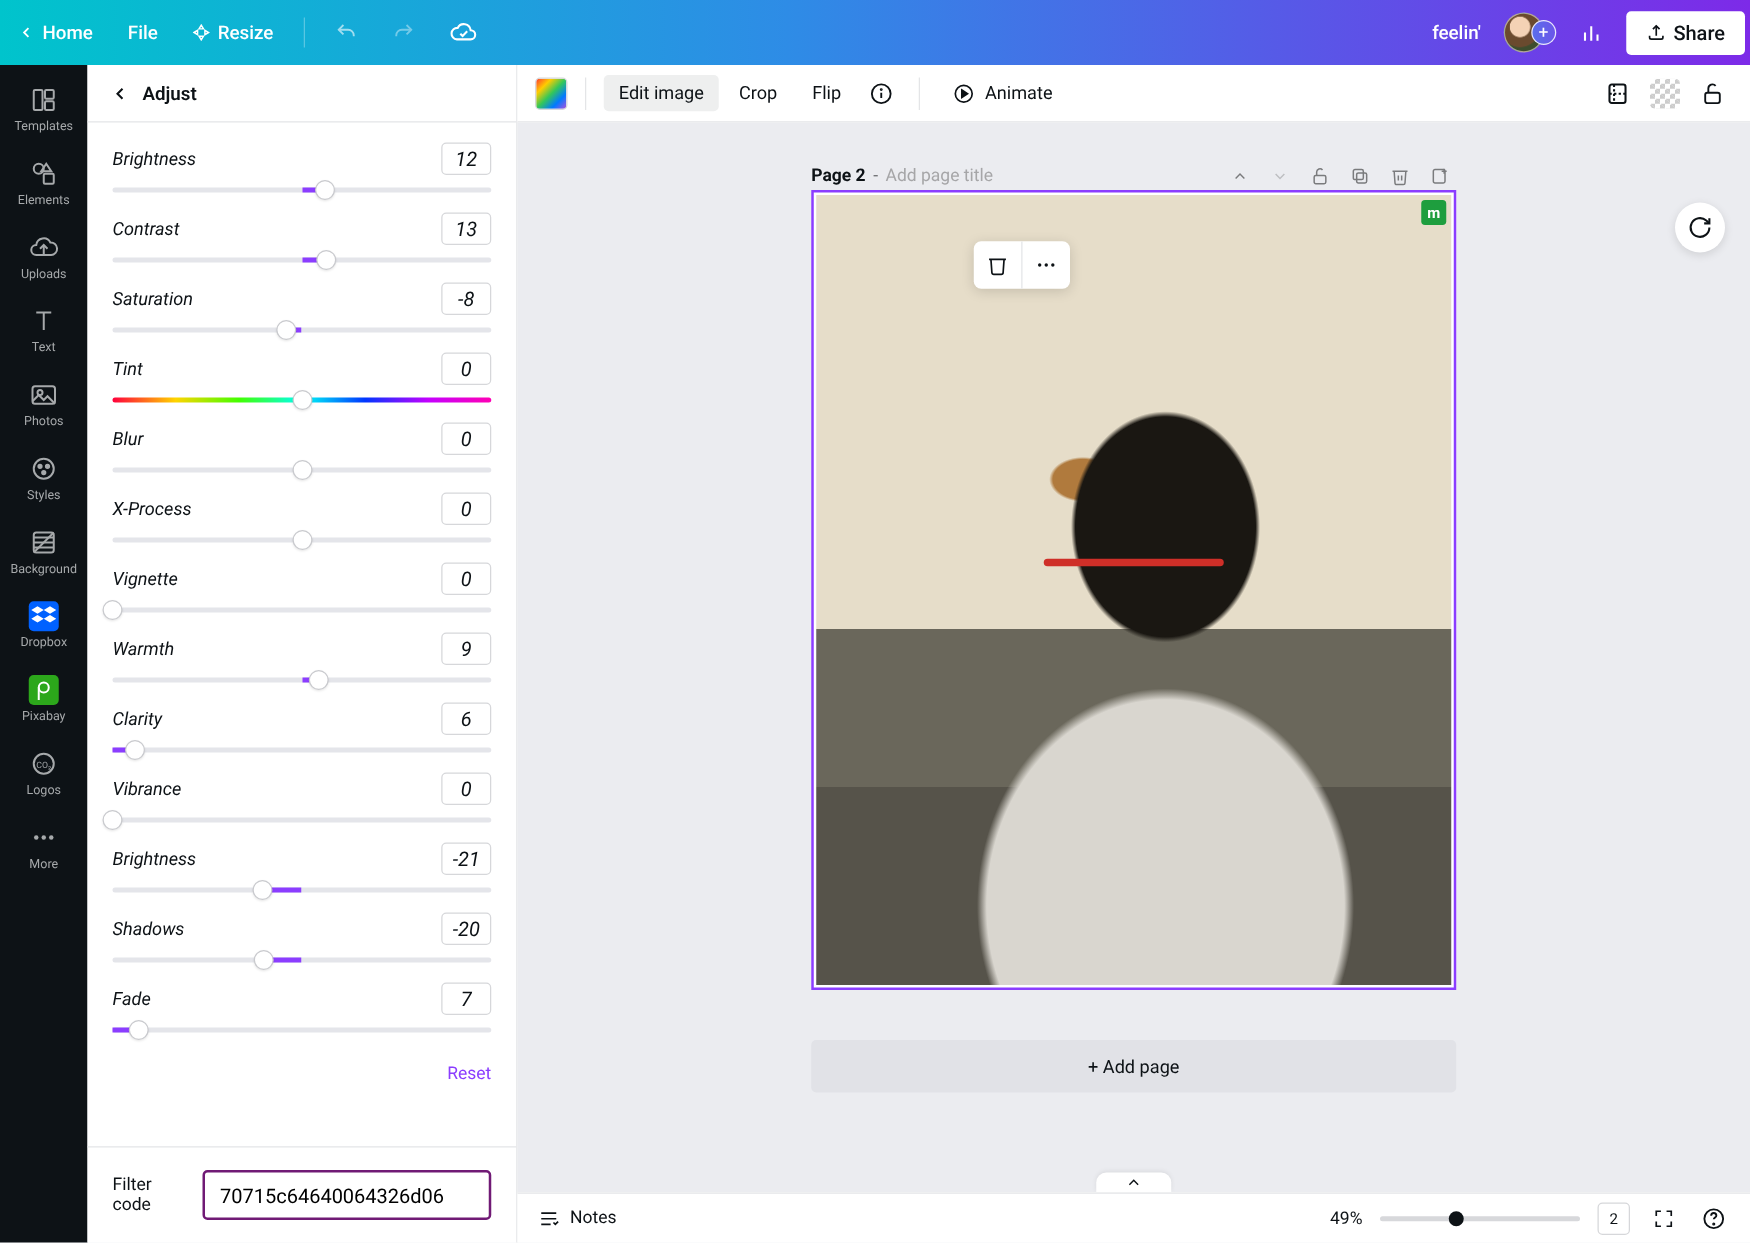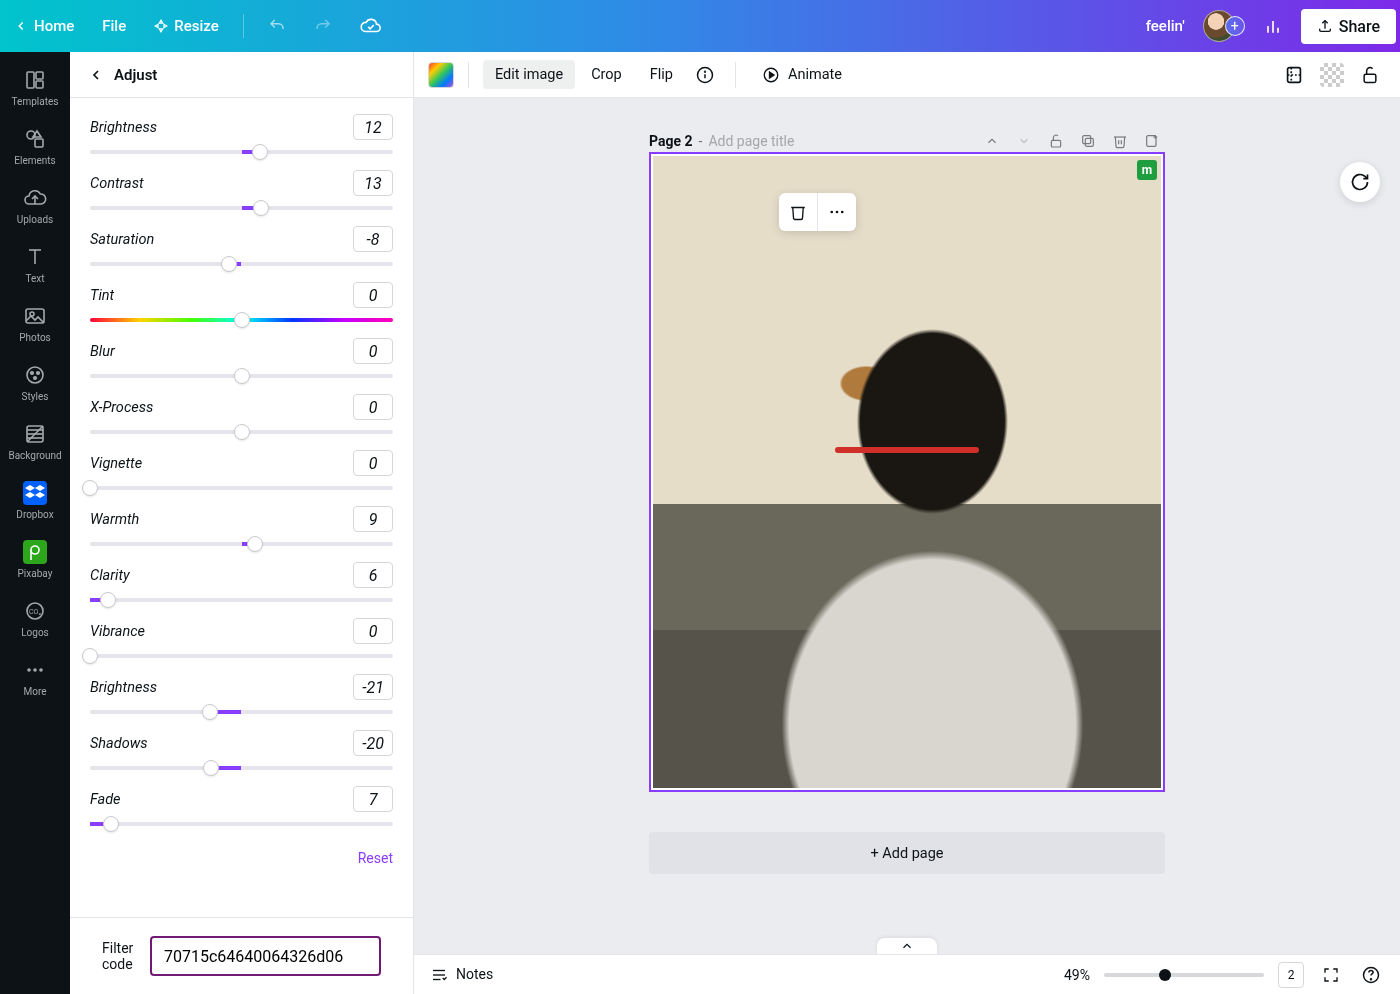--- a/index.html
+++ b/index.html
@@ -32,21 +32,21 @@
 .slider-row { margin-bottom:16px;font-style:italic; }
 .slider-top { display:flex; justify-content:space-between; align-items:center; margin-bottom:10px; }
 .slider-top .lbl { font-size:14.5px; color:#0d1216; }
 .slider-top .valbox { width:40px; height:26px; border:1px solid #d6d7da; border-radius:4px; font-size:16px; display:flex; align-items:center; justify-content:center; background:#fff; }
 .track { position:relative; height:4px; background:#e4e5ea; border-radius:2px; }
 .track.rainbow { background:linear-gradient(90deg,#ff003c,#ffd400,#43ff00,#00fff6,#0036ff,#c400ff,#ff00b4); }
 .track .fill { position:absolute; top:0; bottom:0; background:#8b3dff; }
 .track .thumb { position:absolute; top:50%; width:16px; height:16px; background:#fff; border:1px solid #c9cace; border-radius:50%; transform:translate(-50%,-50%); box-shadow:0 1px 2px rgba(0,0,0,0.1); }
 .reset-row { text-align:right; padding:6px 0 12px; }
 .reset-link { color:#8b3dff; font-size:14px; cursor:pointer;padding-left:20px; }
-.panel-footer { border-top:1px solid #e4e5e7; padding:18px 32px; display:flex; align-items:center; gap:12px; }
+.panel-footer { border-top:1px solid #e4e5e7; padding:18px 20px; display:flex; align-items:center; gap:12px; }
 .panel-footer .fc-lbl { font-size:14px; }
 .panel-footer .fc-input { flex:1; height:40px; border:2px solid #701a75; border-radius:4px; padding:0 12px; font-size:16px; }
 
 
 .context-bar { position:absolute; top:52px; left:414px; right:0; height:46px; background:#fff; border-bottom:1px solid #e4e5e7; display:flex; align-items:center; padding:0 14px; gap:4px; }
 .context-bar .swatch { width:26px; height:26px; border-radius:4px; background:linear-gradient(135deg,#ff3b30,#ffcc00,#34c759,#007aff,#af52de); border:1px solid #d6d7da; }
 .context-bar .ctx-sep { width:1px; height:26px; background:#e4e5e7; margin:0 10px; }
 .context-bar .ctx-btn { padding:6px 12px; border-radius:4px; font-size:14.5px; cursor:pointer; }
 .context-bar .ctx-btn.active { background:#eeefef; }
 .context-bar .ctx-icon { width:32px; height:32px; display:flex; align-items:center; justify-content:center; border-radius:4px; cursor:pointer; }

